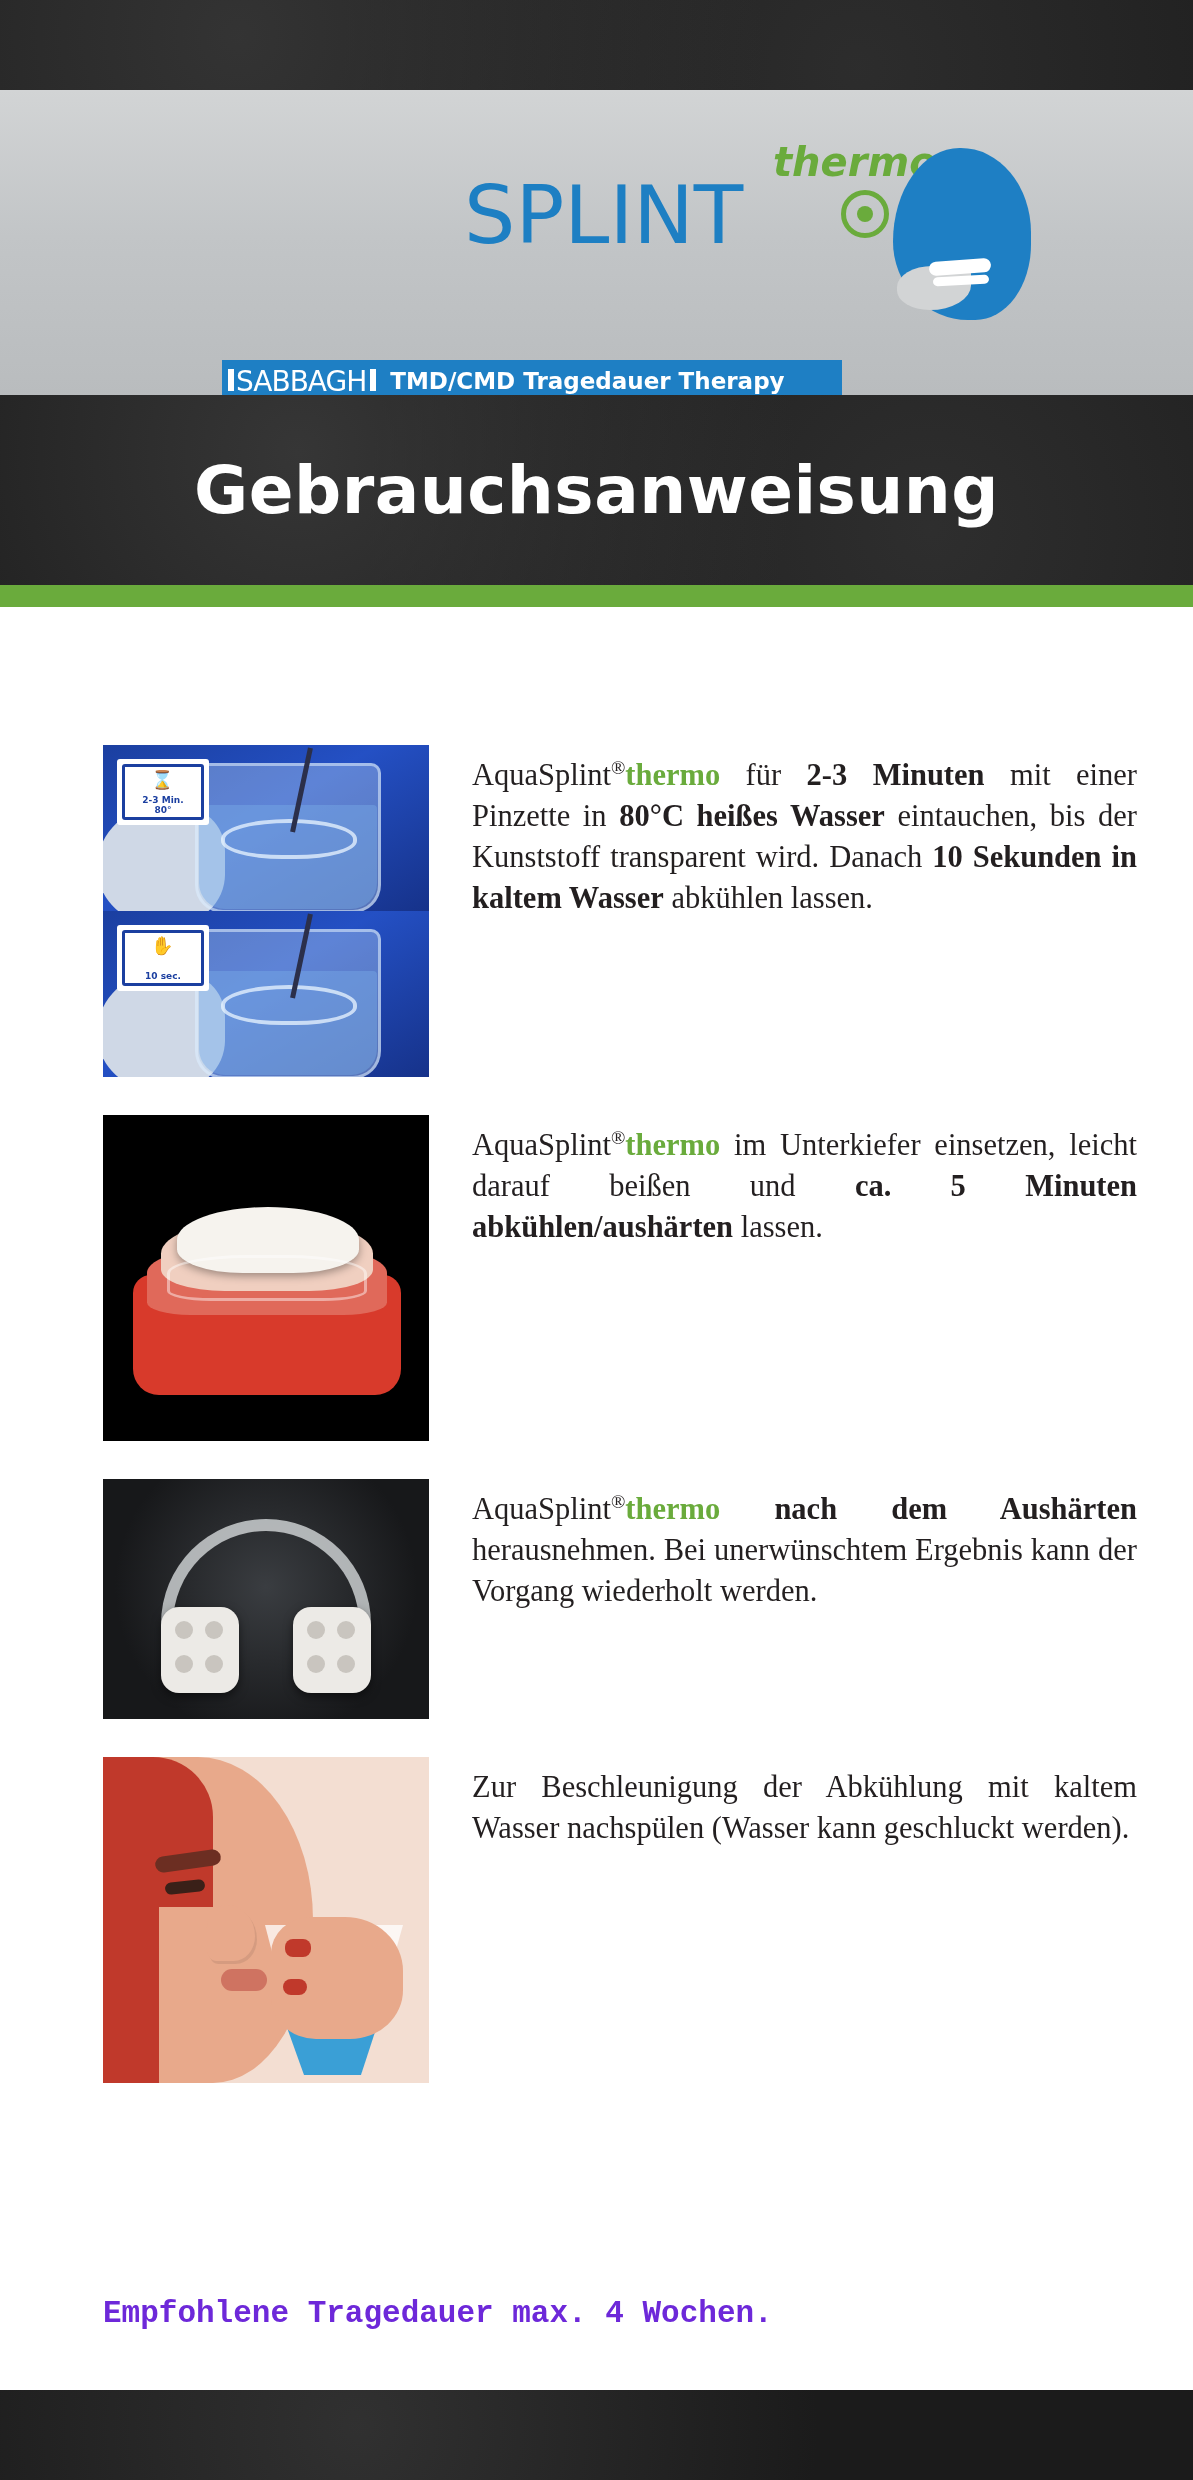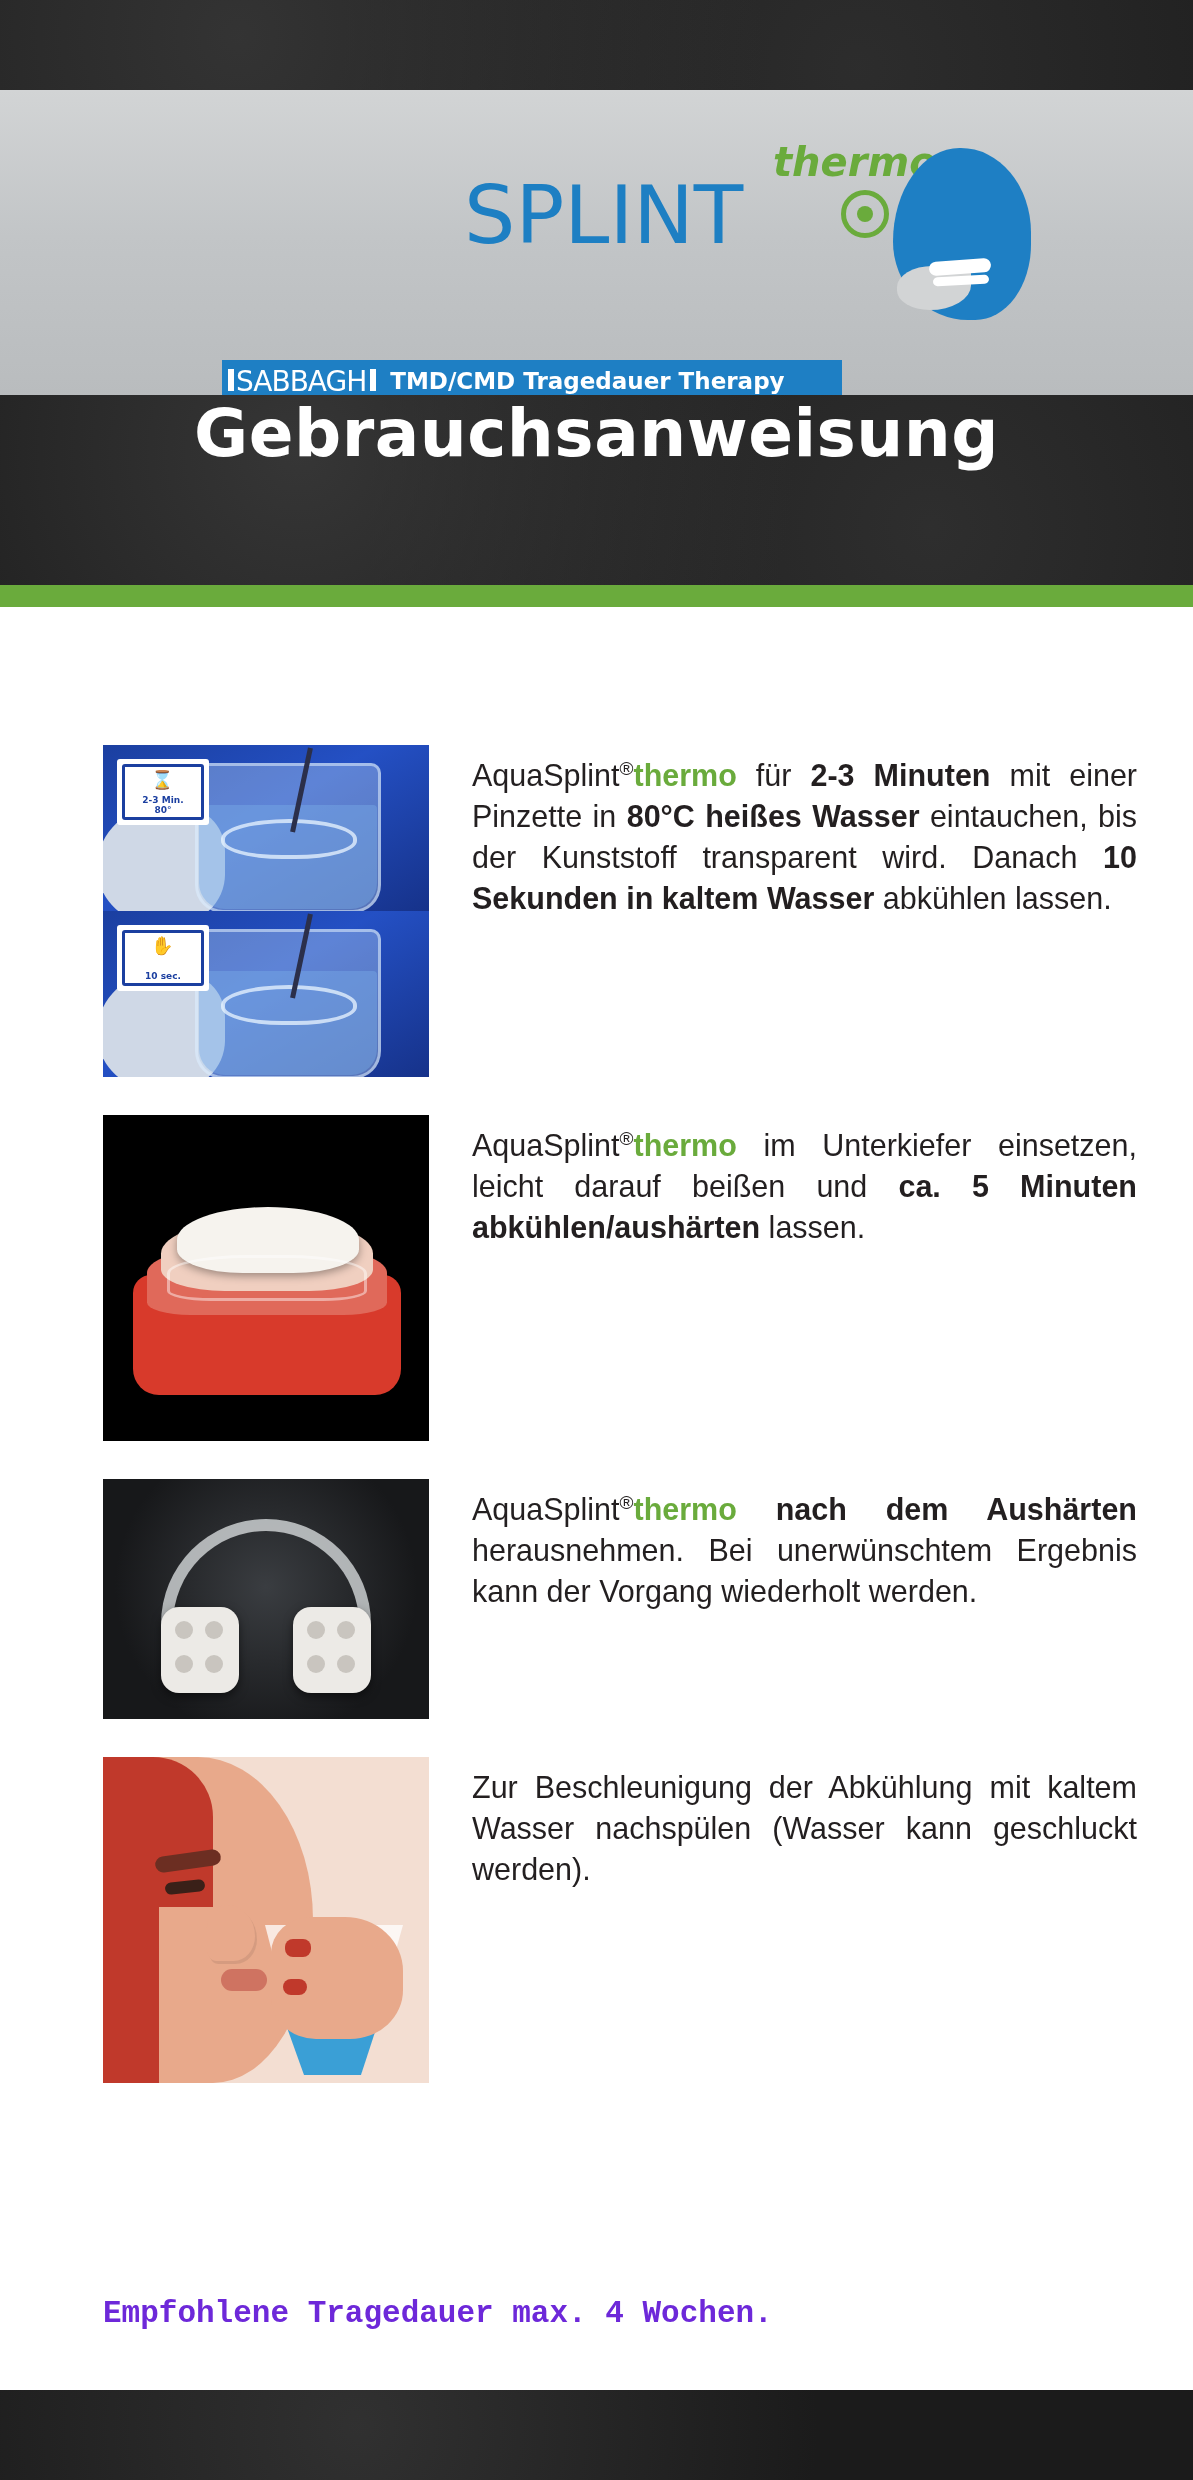--- a/index.html
+++ b/index.html
@@ -177,20 +177,21 @@
   .title-band {
     position: absolute;
     top: 395px; left: 0;
     width: 1193px;
     height: 190px;
     background: #1b1b1b;
     background-image:
       radial-gradient(circle at 25% 30%, rgba(72,72,72,0.6) 0%, rgba(27,27,27,0) 55%),
       radial-gradient(circle at 78% 70%, rgba(62,62,62,0.55) 0%, rgba(27,27,27,0) 60%);
     display: flex;
+    align-items: center;
     justify-content: center;
   }
   .title-band h1 {
     color: #ffffff;
     font-family: "DejaVu Sans", sans-serif;
     font-weight: 700;
     font-size: 66px;
     letter-spacing: 0.5px;
   }
   .green-rule {
@@ -217,21 +218,21 @@
   .thumb {
     width: 326px;
     flex: 0 0 326px;
     position: relative;
     overflow: hidden;
   }
   .copy {
     flex: 1;
     padding-left: 43px;
     padding-right: 56px;
-    font-family: Liberation Sans, sans-serif;
+    font-family: Liberation Serif, serif;
     font-size: 30.5px;
     line-height: 1.34;
     color: #231f20;
     text-align: justify;
     text-align-last: left;
     padding-top: 10px;
   }
   .copy b { font-weight: 700; }
   .thermo-green { color: #6aab3c; font-weight: 700; }
   .sup { font-size: 0.62em; vertical-align: super; }

